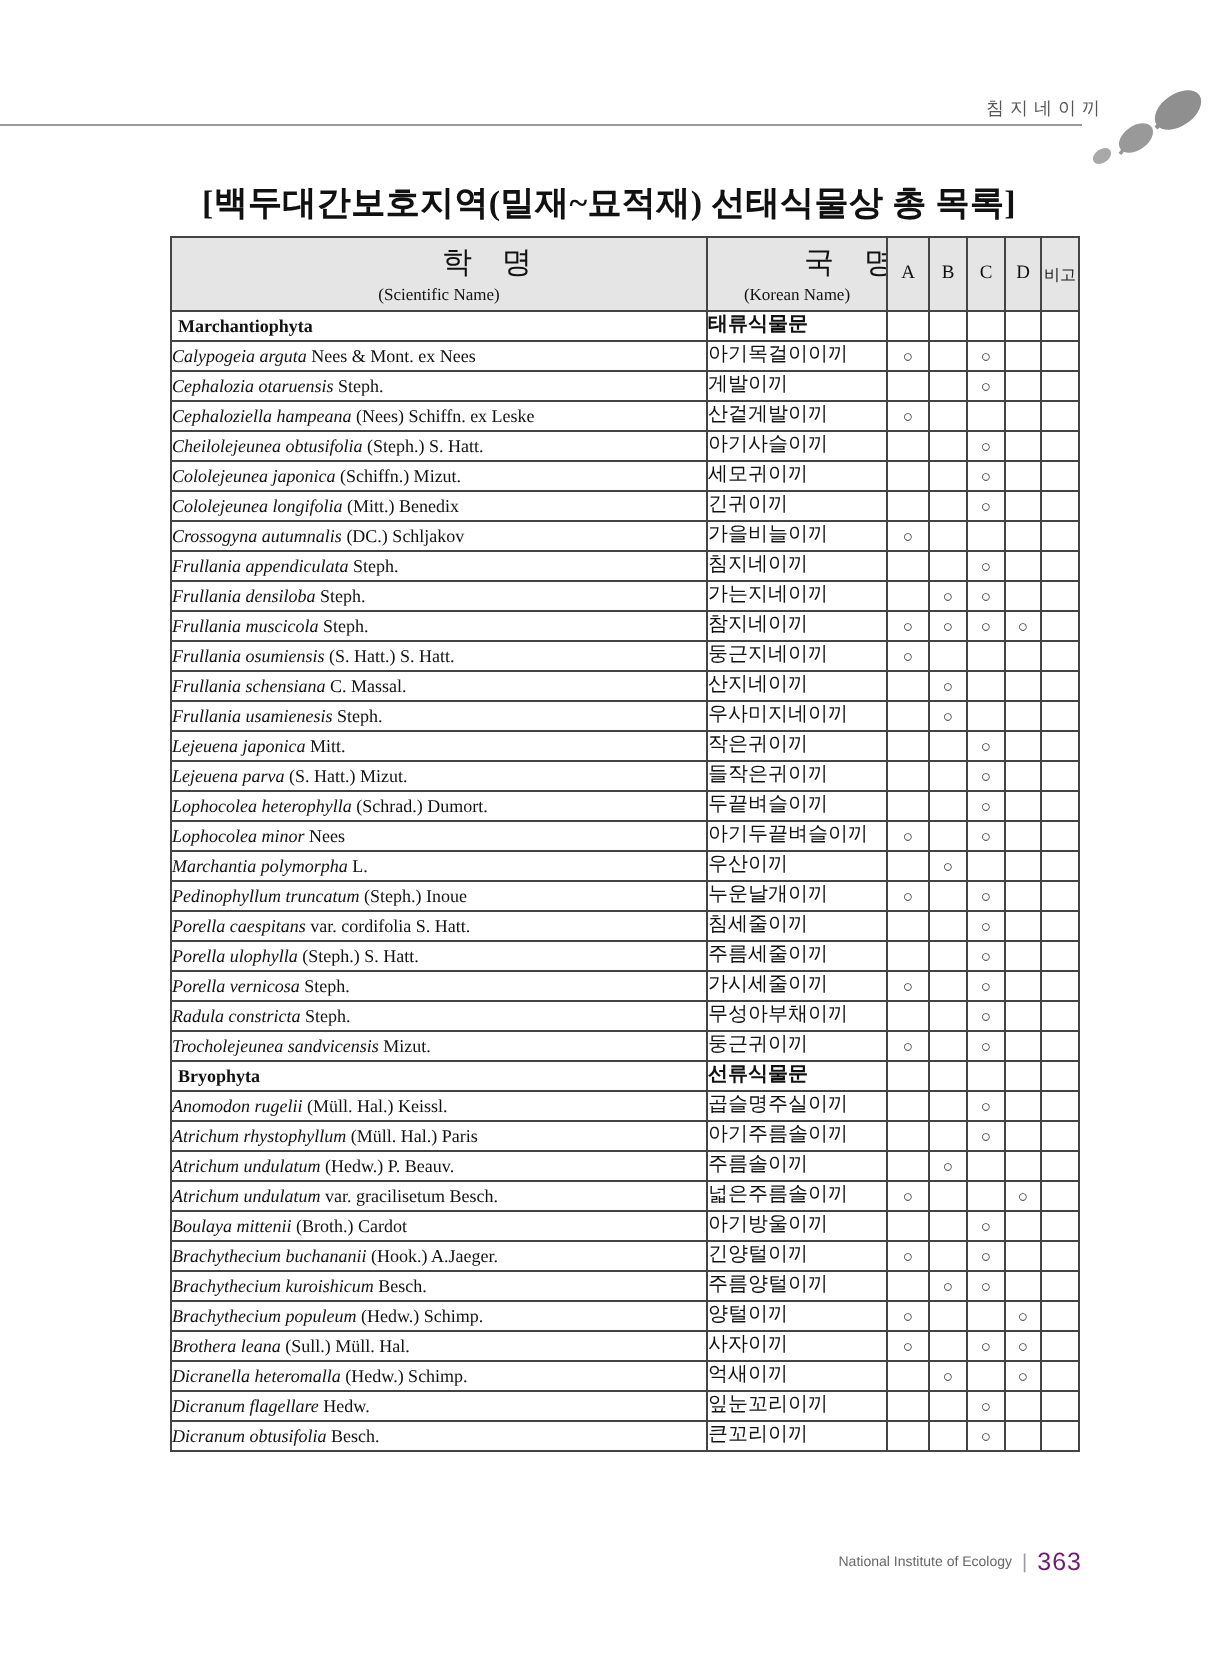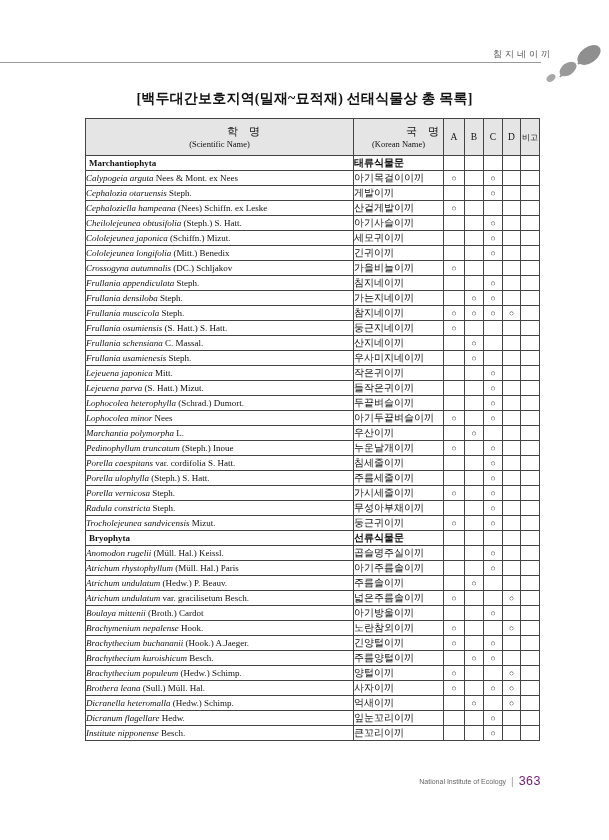--- a/index.html
+++ b/index.html
@@ -19,38 +19,38 @@
     position:absolute; top:48px; left:0; width:553px;
     text-align:right;
     font-family:"Liberation Sans","DejaVu Sans",sans-serif;
     font-size:9px; letter-spacing:3px; color:#555;
   }
   .leaves {
     position:absolute; top:40px; left:540px;
   }
   .page-title {
     position:absolute; top:90px; left:0; width:609px;
-    text-align:center; font-weight:bold; font-size:14px;
+    text-align:center; font-weight:bold; font-size:17px;
     letter-spacing:0.2px;
   }
   .table-wrap { position:absolute; left:85px; top:118px; }
   table.species {
     border-collapse:collapse; table-layout:fixed;
     width:454px; border:1.5px solid #000;
   }
   table.species th, table.species td {
     border:1px solid #444; padding:0; overflow:hidden;
     white-space:nowrap;
   }
   thead th {
     background:#e5e5e5; font-weight:normal;
     height:36px; border-bottom:1.5px solid #000;
     text-align:center; vertical-align:middle;
   }
-  .h-main { font-size:11px; white-space:pre; line-height:1.35;padding-left:48px; }
+  .h-main { font-size:15px; white-space:pre; line-height:1.35;padding-left:48px; }
   .h-sub  { font-size:8.5px; line-height:1.2; }
   .h-col  { font-size:9.5px; }
   .h-note { font-size:8px; letter-spacing:0px; }
   tbody tr { height:15px; }
   tbody td { font-size:9px; line-height:1; vertical-align:middle; }
   td.sci { padding-left:8px;margin-top:36px; }
   td.kor { padding-left:4px; font-size:10px; }
   td.mark, td.note { text-align:center; font-size:8.5px; color:#333; }
   tr.section td.sci { padding-left:3px; font-weight:bold; }
   tr.section td.kor { font-weight:bold; }
@@ -386,29 +386,20 @@
         <tr class="sp-row">
           <td class="sci"><i>Boulaya mittenii</i><span> (Broth.) Cardot</span></td>
           <td class="kor">아기방울이끼</td>
           <td class="mark"></td>
           <td class="mark"></td>
           <td class="mark">○</td>
           <td class="mark"></td>
           <td class="note"></td>
         </tr>
         <tr class="sp-row">
-          <td class="sci"><i>Brachymenium nepalense</i><span> Hook.</span></td>
-          <td class="kor">노란참외이끼</td>
-          <td class="mark">○</td>
-          <td class="mark"></td>
-          <td class="mark"></td>
-          <td class="mark">○</td>
-          <td class="note"></td>
-        </tr>
-        <tr class="sp-row">
           <td class="sci"><i>Brachythecium buchananii</i><span> (Hook.) A.Jaeger.</span></td>
           <td class="kor">긴양털이끼</td>
           <td class="mark">○</td>
           <td class="mark"></td>
           <td class="mark">○</td>
           <td class="mark"></td>
           <td class="note"></td>
         </tr>
         <tr class="sp-row">
           <td class="sci"><i>Brachythecium kuroishicum</i><span> Besch.</span></td>
@@ -449,21 +440,21 @@
         <tr class="sp-row">
           <td class="sci"><i>Dicranum flagellare</i><span> Hedw.</span></td>
           <td class="kor">잎눈꼬리이끼</td>
           <td class="mark"></td>
           <td class="mark"></td>
           <td class="mark">○</td>
           <td class="mark"></td>
           <td class="note"></td>
         </tr>
         <tr class="sp-row">
-          <td class="sci"><i>Institute nipponense</i><span> Besch.</span></td>
+          <td class="sci"><i>Dicranum obtusifolia</i><span> Besch.</span></td>
           <td class="kor">큰꼬리이끼</td>
           <td class="mark"></td>
           <td class="mark"></td>
           <td class="mark">○</td>
           <td class="mark"></td>
           <td class="note"></td>
         </tr>
       </tbody>
   </table>
 </div>

